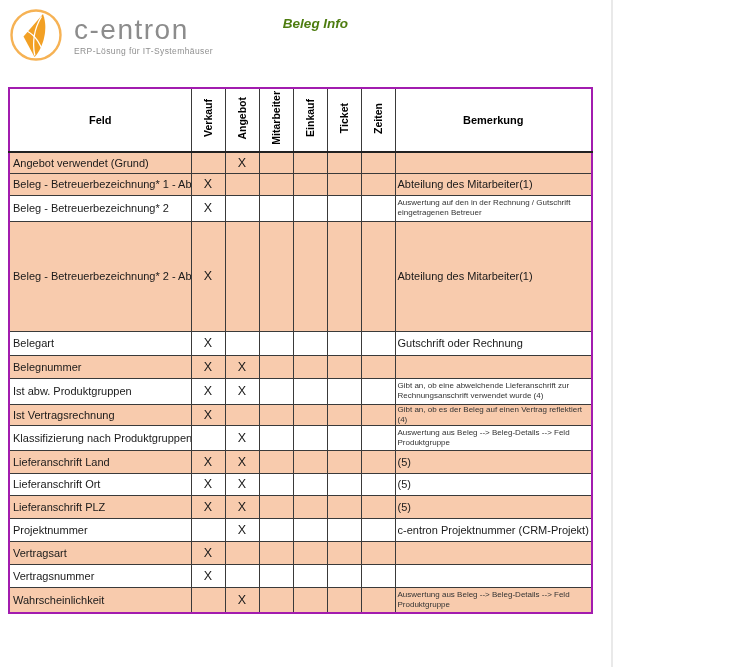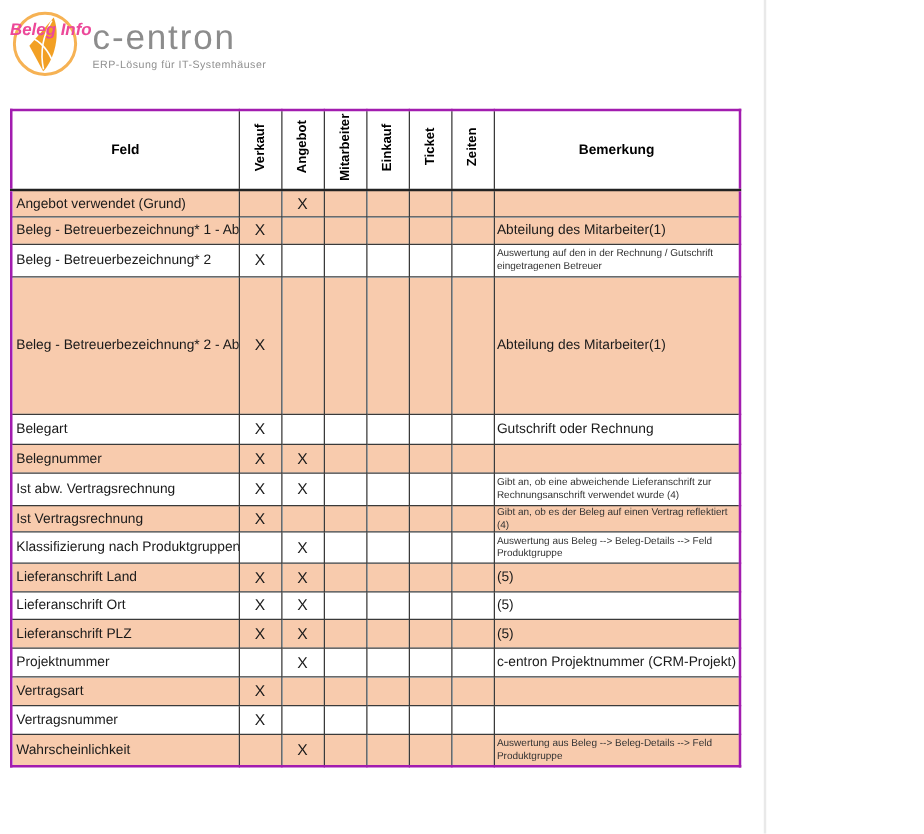--- a/index.html
+++ b/index.html
@@ -17,23 +17,23 @@
   .logo-icon { width: 54px; height: 56px; }
   .logo-textblock { margin-left: 10px; margin-top: 8px; }
   .logo-name {
     font-size: 28px; line-height: 28px; font-weight: 400;
     color: #8c8c8c; letter-spacing: 1.5px;
   }
   .logo-tagline { font-size: 8.5px; color: #8f8f8f; margin-top: 2px; letter-spacing: 0.4px; }
 
   
   .doc-title {
-    position: absolute; top: 16px; left: 8px; width: 583px;
-    text-align: left; font-weight: bold; font-style: italic;
-    font-size: 13.5px; color: #ec4899;
+    position: absolute; top: 16px; left: 24px; width: 583px;
+    text-align: center; font-weight: bold; font-style: italic;
+    font-size: 13.5px; color: #4d7c0f;
   }
 
   
   .pane-divider {
     position: absolute; left: 611px; top: 0; width: 2px; height: 667px;
     background: #e9e9e9;
   }
 
   
   table.beleg {
@@ -183,21 +183,21 @@
     <td class="mark">X</td>
     <td class="mark">X</td>
     <td class="mark"></td>
     <td class="mark"></td>
     <td class="mark"></td>
     <td class="mark"></td>
     <td class="bem"></td>
   </tr>
 
   <tr class="white" style="height: 26px;">
-    <td class="feld">Ist abw. Vertragsrechnung</td>
+    <td class="feld">Ist abw. Produktgruppen</td>
     <td class="mark">X</td>
     <td class="mark">X</td>
     <td class="mark"></td>
     <td class="mark"></td>
     <td class="mark"></td>
     <td class="mark"></td>
     <td class="bem small">Gibt an, ob eine abweichende Lieferanschrift zur Rechnungsanschrift verwendet wurde (4)</td>
   </tr>
 
   <tr class="orange" style="height: 16px;">

